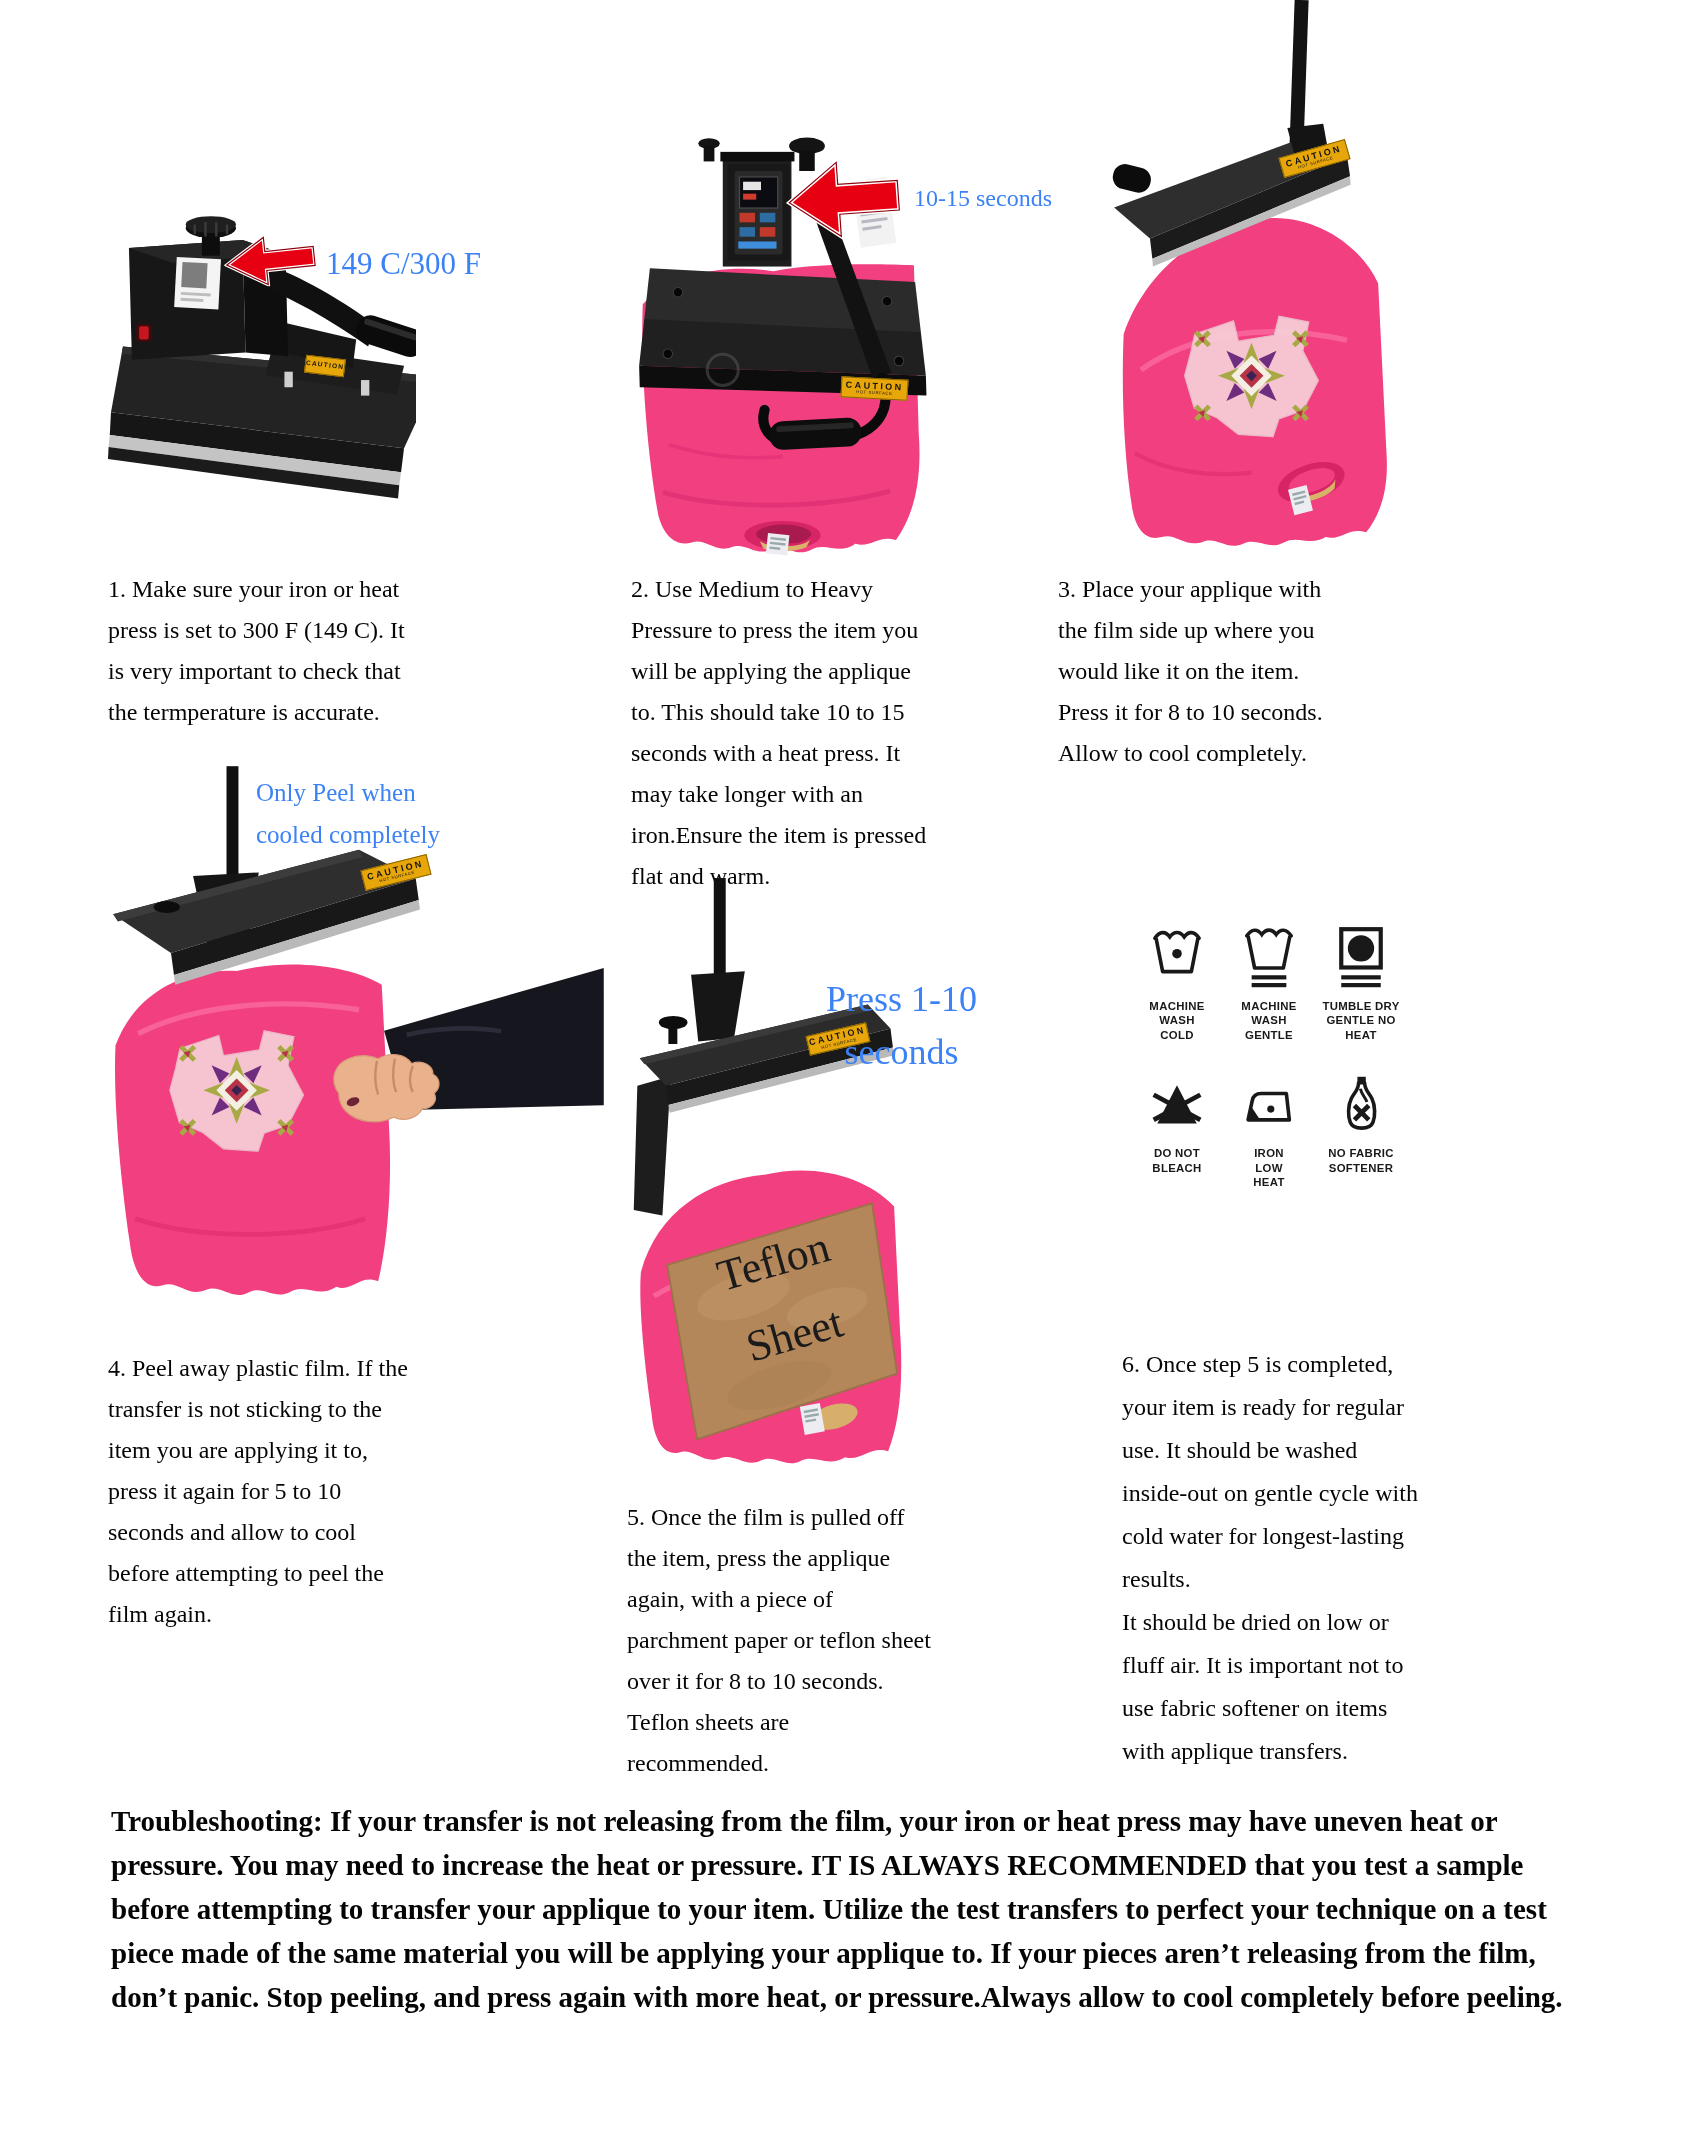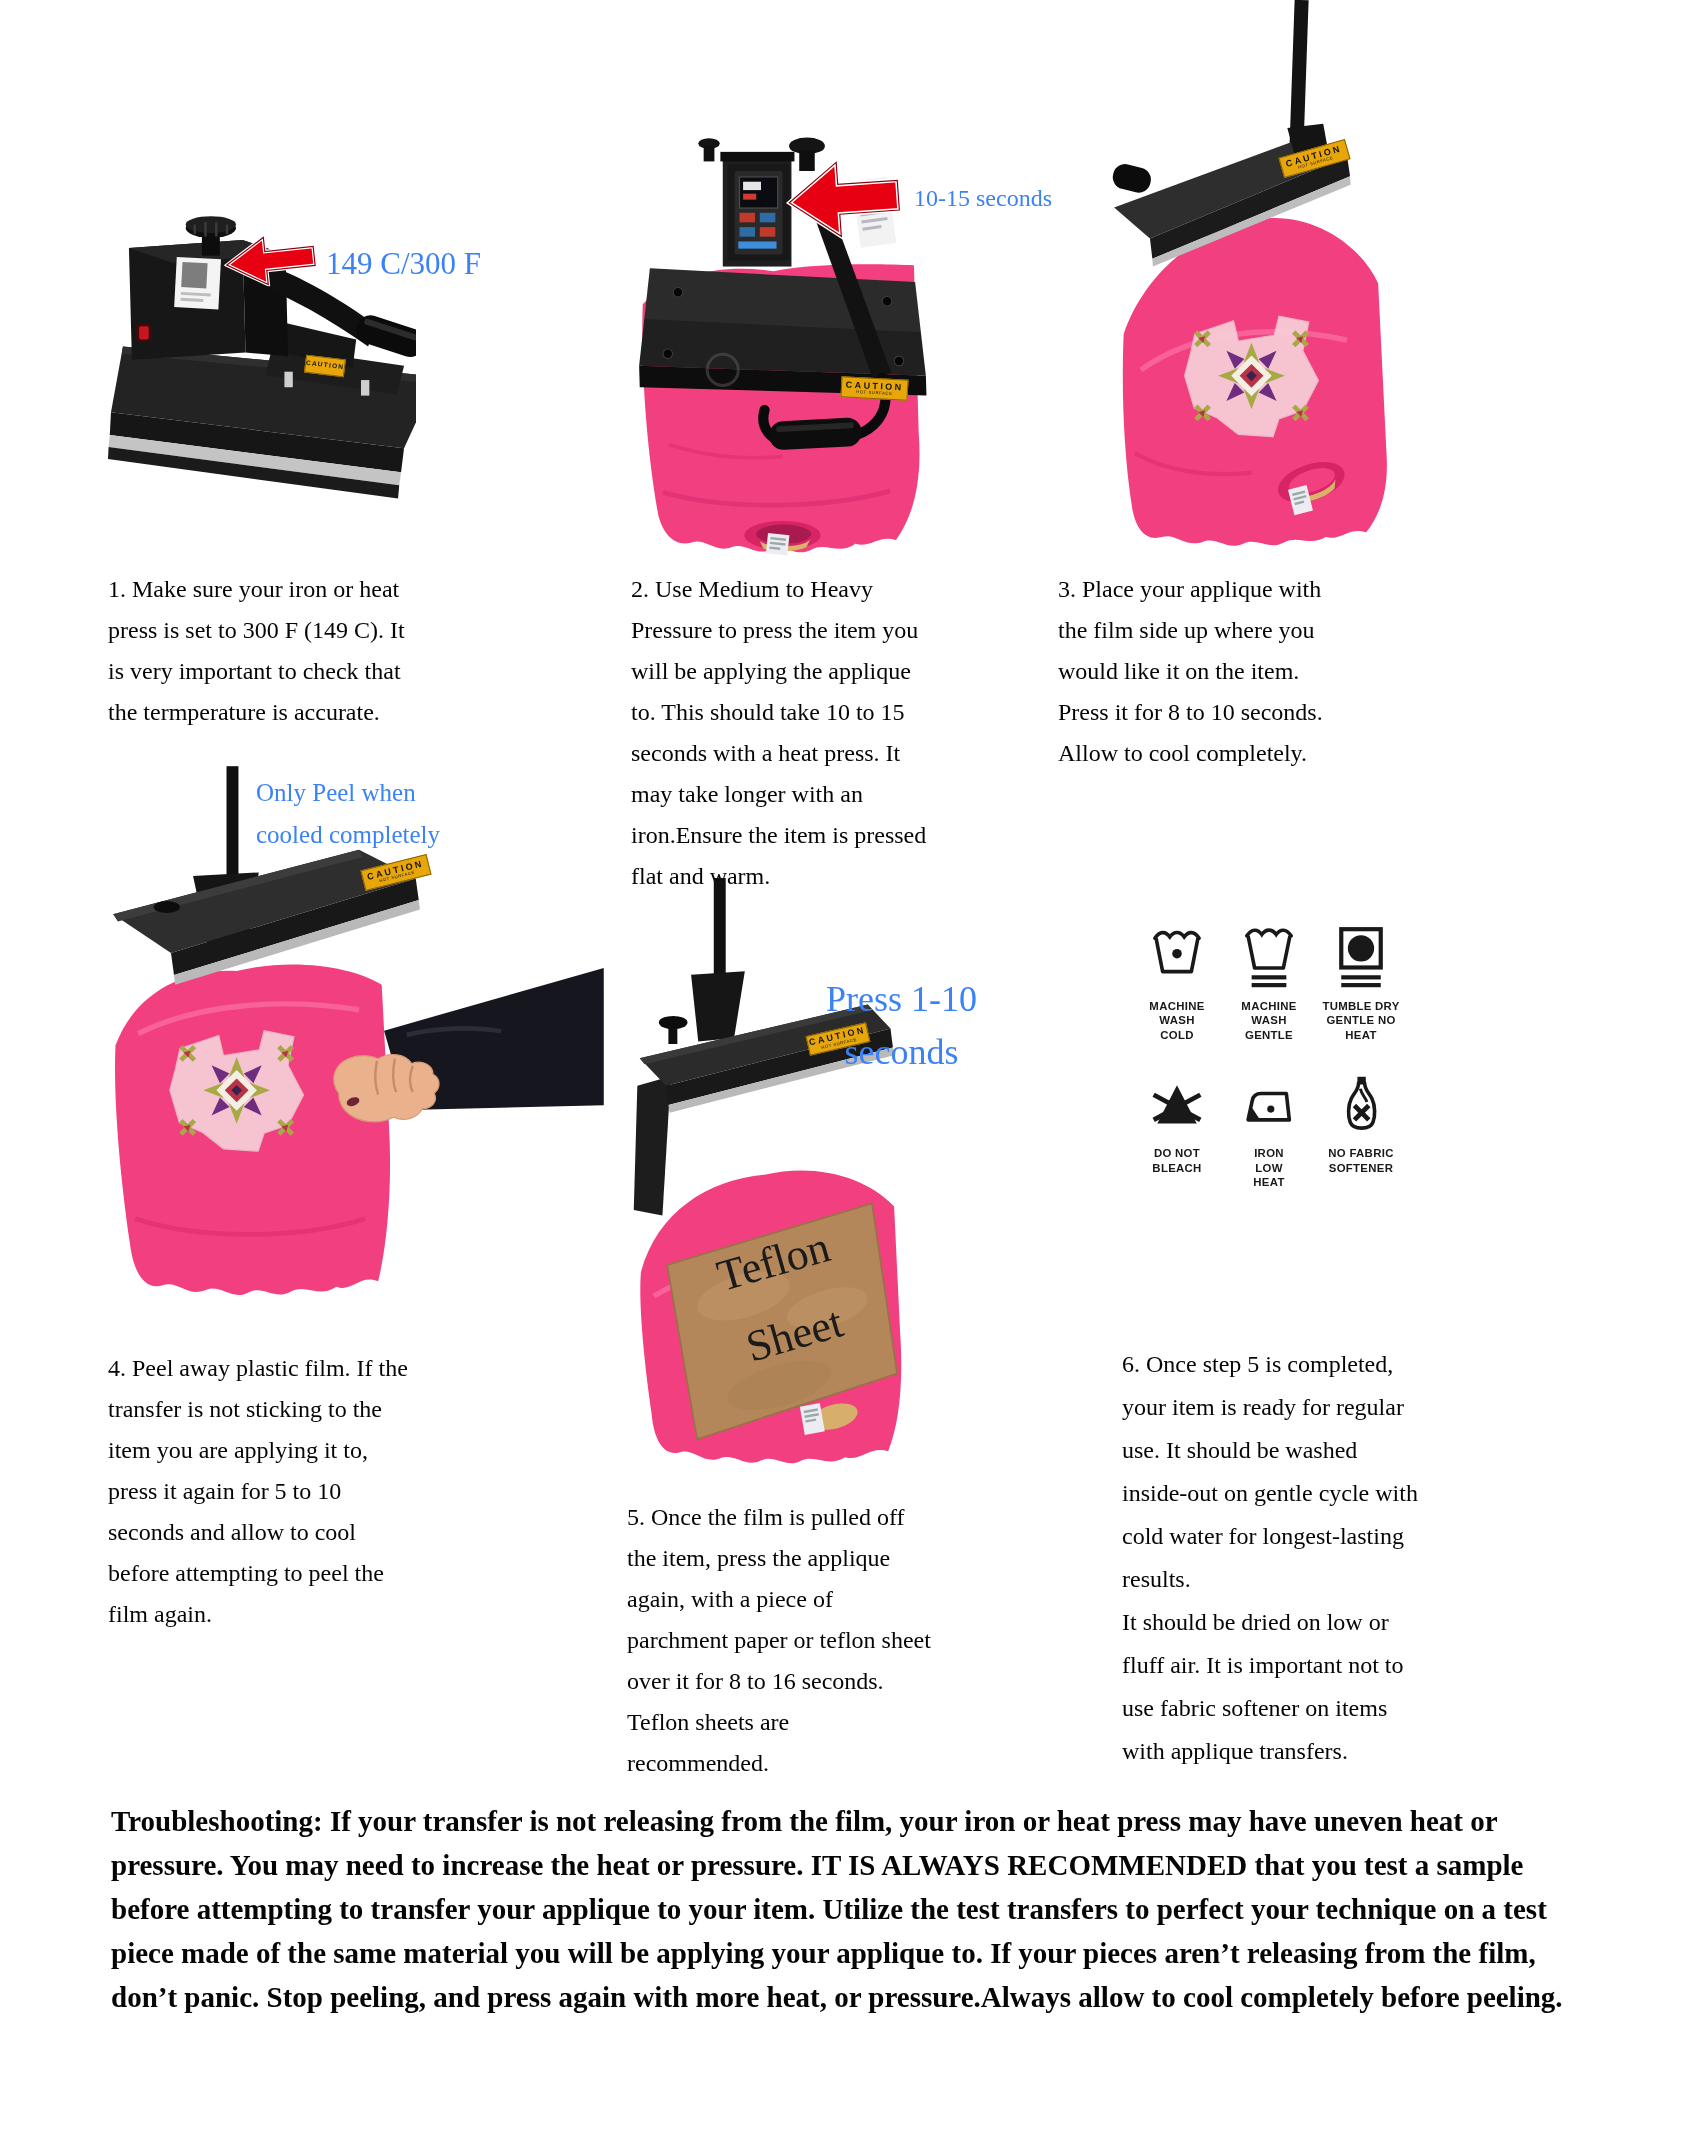--- a/index.html
+++ b/index.html
@@ -414,20 +414,20 @@
         <path d="M44 28 C46 38 52 42 55 50" stroke="#191919" stroke-width="5" fill="none"></path>
         <line x1="34" y1="56" x2="58" y2="80" stroke="#191919" stroke-width="8"></line>
         <line x1="58" y1="56" x2="34" y2="80" stroke="#191919" stroke-width="8"></line>
       </svg>
       <div class="care-label">NO FABRIC
 SOFTENER</div>
     </div>
   </div>
 
   <div class="step-text" style="left:108px;top:1348px;width:305px;">4. Peel away plastic film. If the transfer is not sticking to the item you are applying it to, press it again for 5 to 10 seconds and allow to cool before attempting to peel the film again.</div>
-  <div class="step-text" style="left:627px;top:1497px;width:305px;">5. Once the film is pulled off the item, press the applique again, with a piece of parchment paper or teflon sheet over it for 8 to 16 seconds. Teflon sheets are recommended.</div>
+  <div class="step-text" style="left:627px;top:1497px;width:305px;">5. Once the film is pulled off the item, press the applique again, with a piece of parchment paper or teflon sheet over it for 8 to 10 seconds. Teflon sheets are recommended.</div>
   <div class="step-text" style="left:1122px;top:1343px;width:296px;line-height:43px;">6. Once step 5 is completed, your item is ready for regular use. It should be washed inside-out on gentle cycle with cold water for longest-lasting results.
 It should be dried on low or fluff air. It is important not to use fabric softener on items with applique transfers.</div>
 
   <div class="troubleshooting">Troubleshooting: If your transfer is not releasing from the film, your iron or heat press may have uneven heat or pressure. You may need to increase the heat or pressure. IT IS ALWAYS RECOMMENDED that you test a sample before attempting to transfer your applique to your item. Utilize the test transfers to perfect your technique on a test piece made of the same material you will be applying your applique to. If your pieces aren’t releasing from the film, don’t panic. Stop peeling, and press again with more heat, or pressure.Always allow to cool completely before peeling.</div>
 
 </div>
 
 
 </body></html>

